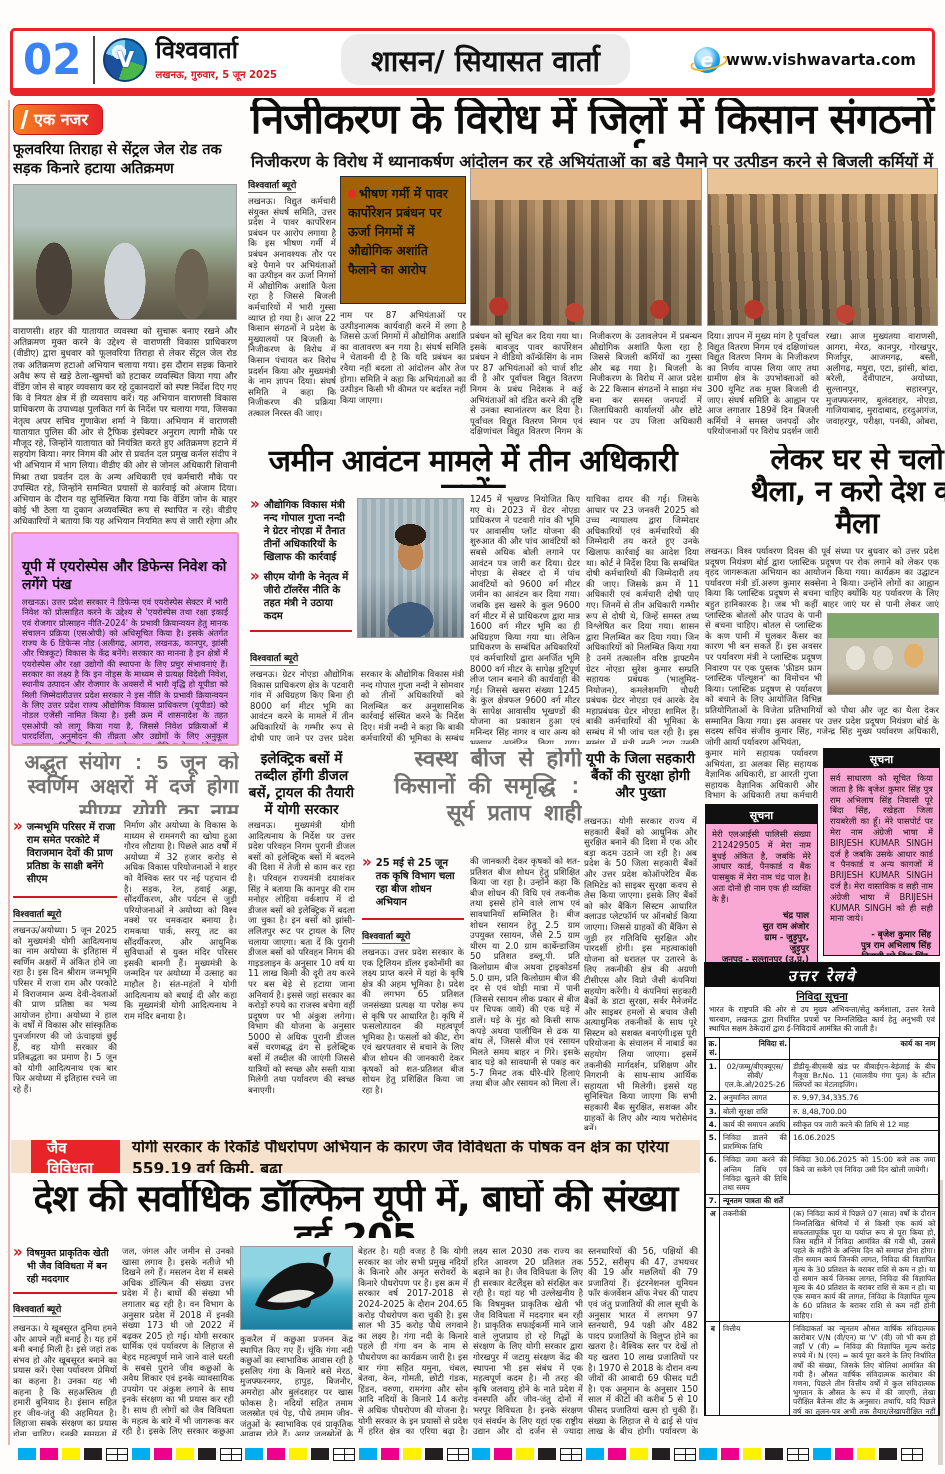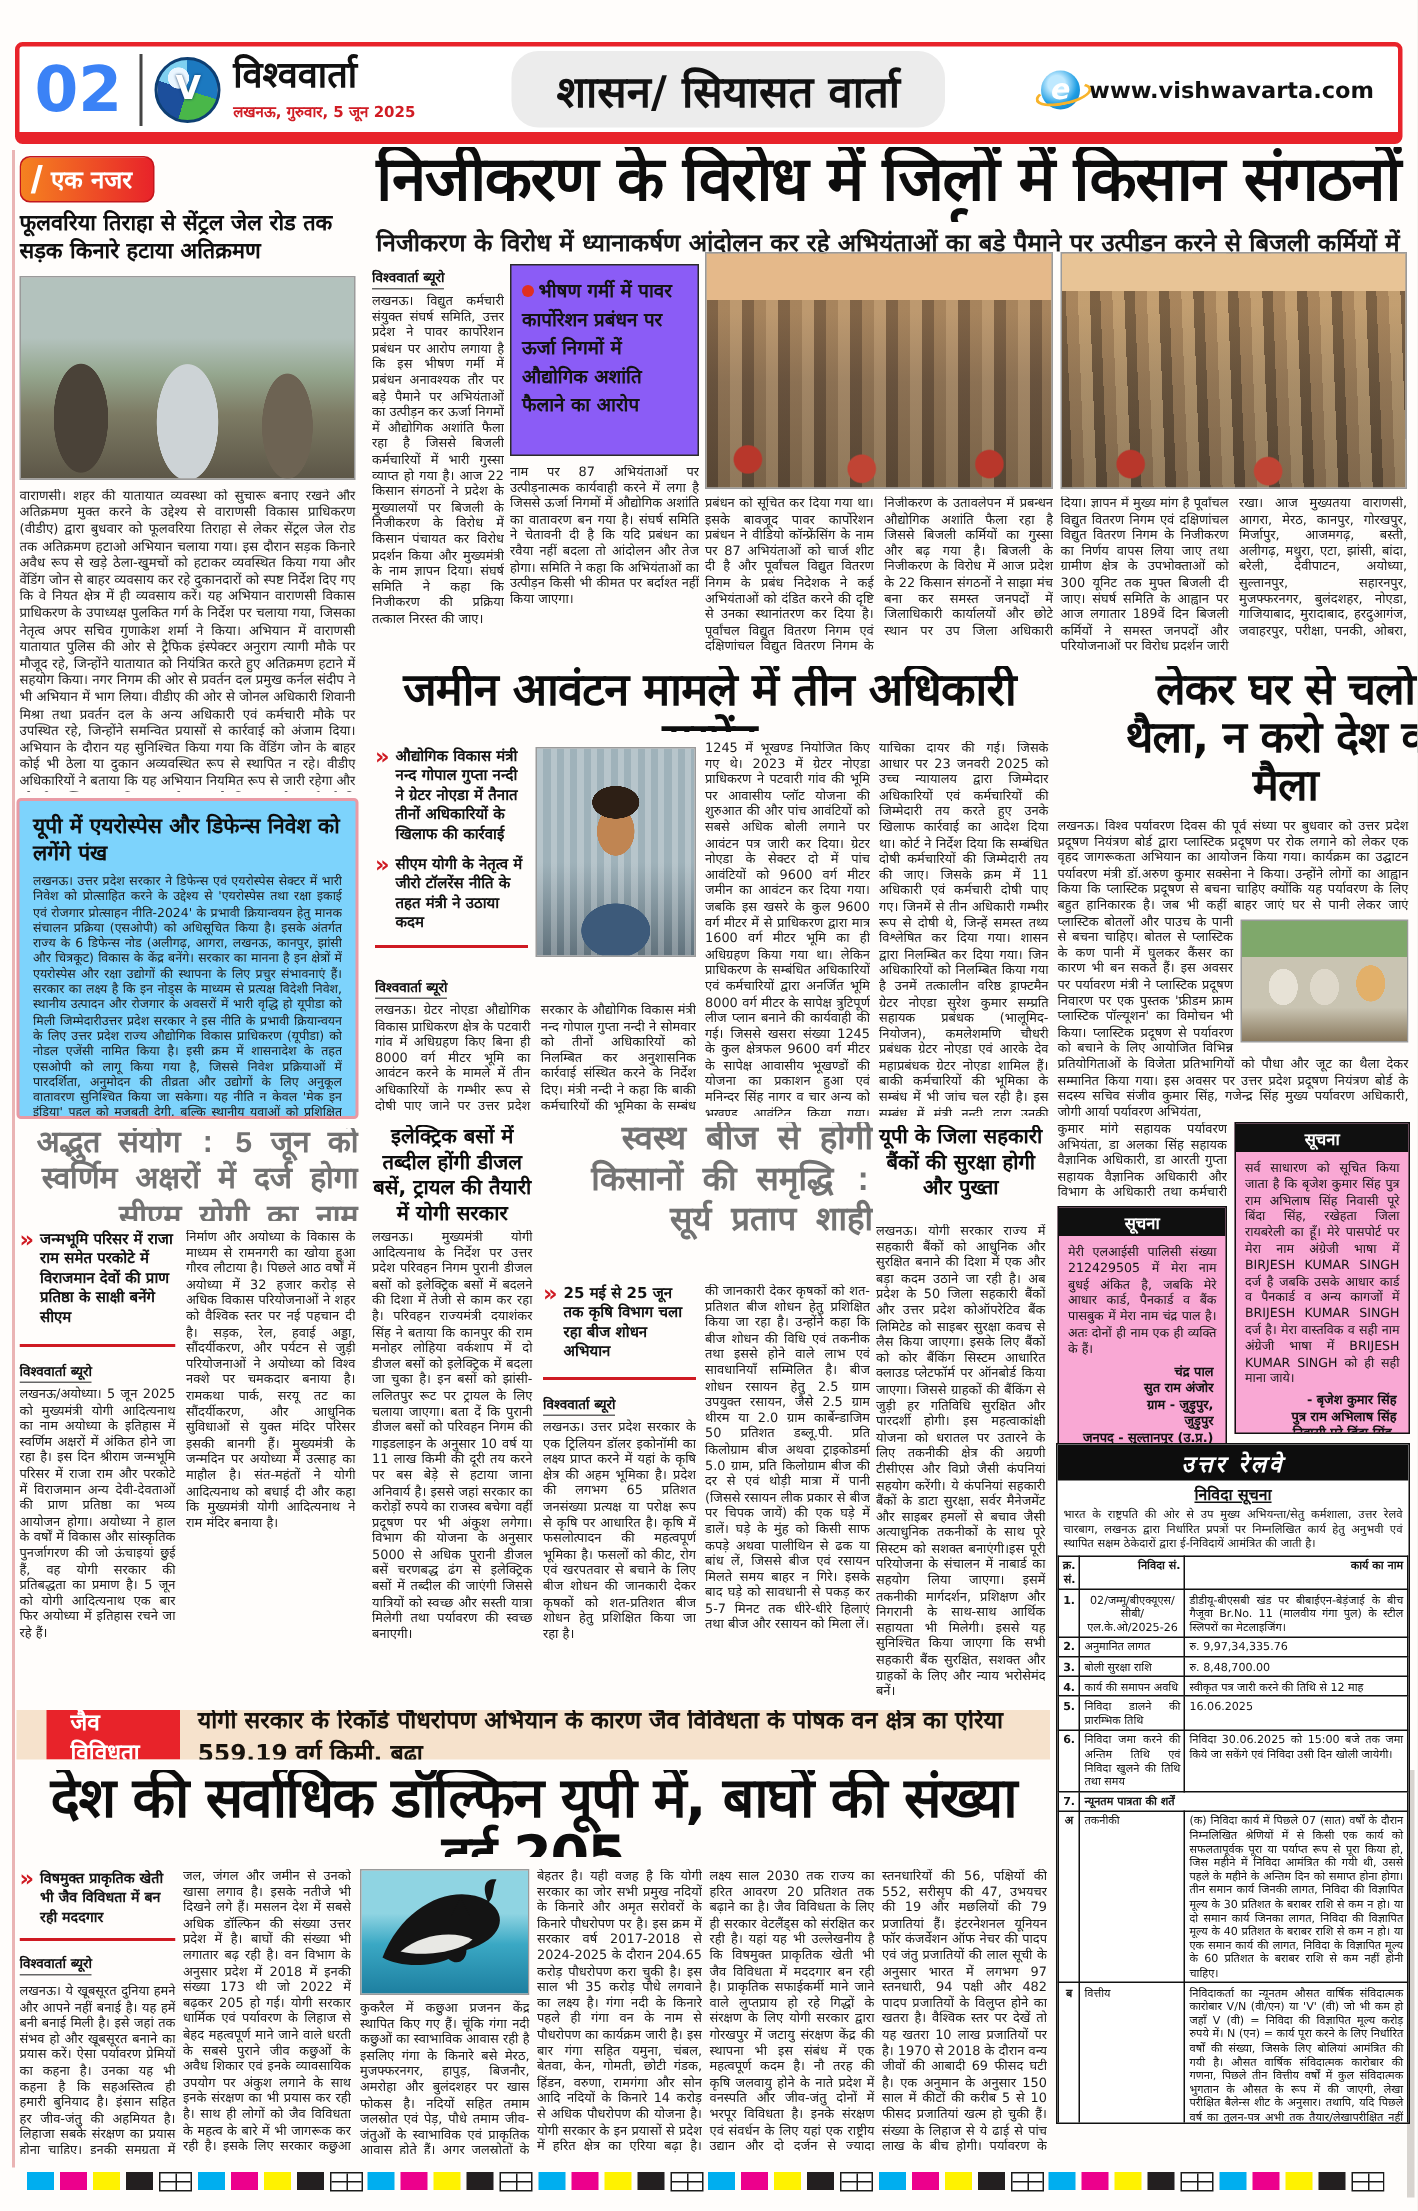--- a/index.html
+++ b/index.html
@@ -38,25 +38,25 @@
   .headline-lg { font-size:30px; font-weight:800; line-height:1.1; color:#0d0d0d; text-align:center; letter-spacing:-.5px; }
   .headline-md { font-size:20px; font-weight:800; line-height:1.22; color:#737373; text-align:right;font-family:Liberation Mono, monospace; }
   .headline-sm { font-size:13.5px; font-weight:800; line-height:1.25; color:#0d0d0d; text-align:center; }
   .subhead { font-size:16px; font-weight:bold; color:#171717; text-align:center; }
 
   .bullet-item { display:flex; gap:4px; font-size:10px; font-weight:bold; line-height:13px; color:#141414; }
   .bullet-item .arr { color:#cf1a22; font-size:15px; line-height:12px; flex:0 0 auto; font-weight:800; }
   .red-rule { border-bottom:2.5px solid #cf1a22; }
 
   .photo { border:1px solid #9a9a9a; }
-  .box-cream { border:1.6px solid #2b2b2b; background:#8b5cf6; padding:6px 7px; }
+  .box-cream { border:1.6px solid #2b2b2b; background:#a16207; padding:6px 7px; }
   .box-cream .dot { display:inline-block; width:8px; height:8px; border-radius:50%; background:#e03020; margin-right:3px; }
   .box-cream .txt { font-size:12.5px; font-weight:bold; line-height:16px; color:#141414; display:inline; }
 
-  .pink-box { border:2px solid #e89aa4; border-radius:3px; padding:9px 9px; background:#7dd3fc; }
+  .pink-box { border:2px solid #e89aa4; border-radius:3px; padding:24px 9px; background:#f0abfc; }
 
   .notice-box { border:1.4px solid #111; background:#f9a8d4; }
   .notice-head { background:#101010; color:#fff; text-align:center; font-weight:bold; font-size:11px; padding:2px 0; }
   .notice-body { padding:5px 6px; font-size:8.4px; line-height:10.8px; text-align:justify; color:#141414; }
   .notice-sign { text-align:right; font-weight:bold; font-size:8.6px; line-height:11px; padding:0 8px 6px 0; color:#111; }
 
   
   .tender { border:1.6px solid #111; background:#fff; }
   .tender-org { background:#0d0d0d; color:#fff; font-weight:800; text-align:center; font-size:15px; letter-spacing:2px; padding:2px 0; font-style:italic; }
   .tender-title { text-align:center; font-weight:bold; font-size:10.5px; text-decoration:underline; padding:2px 0 1px; color:#111; }

